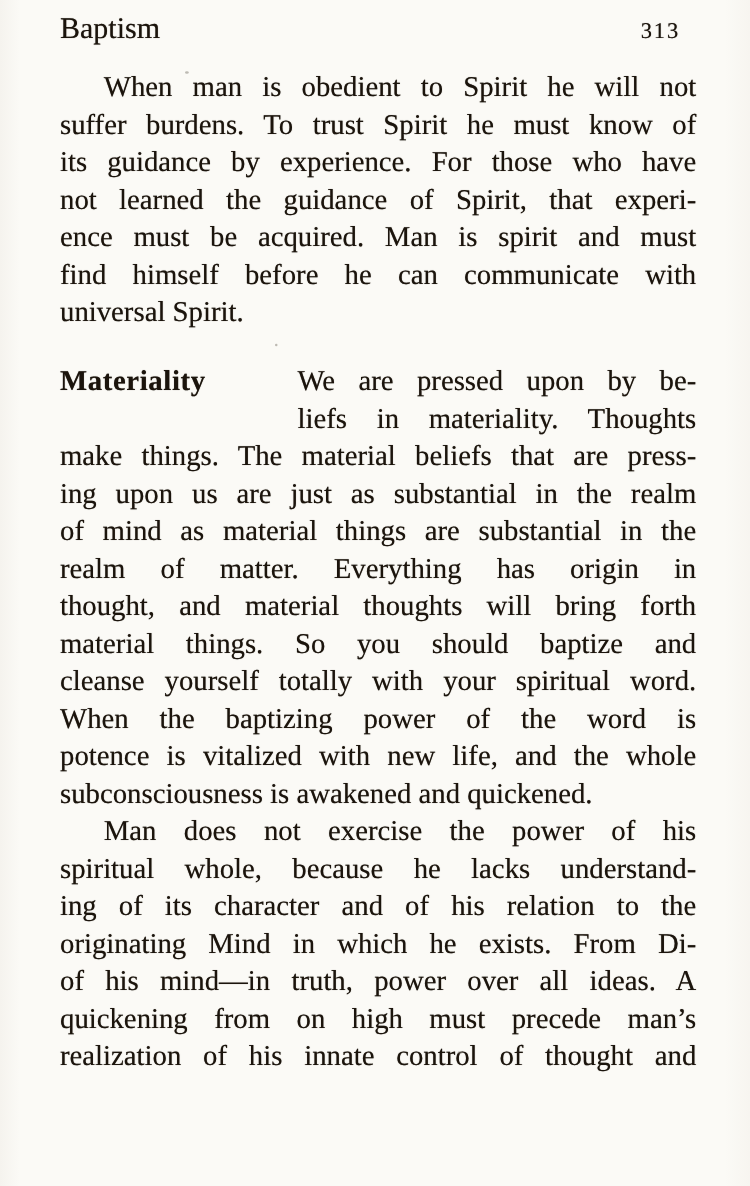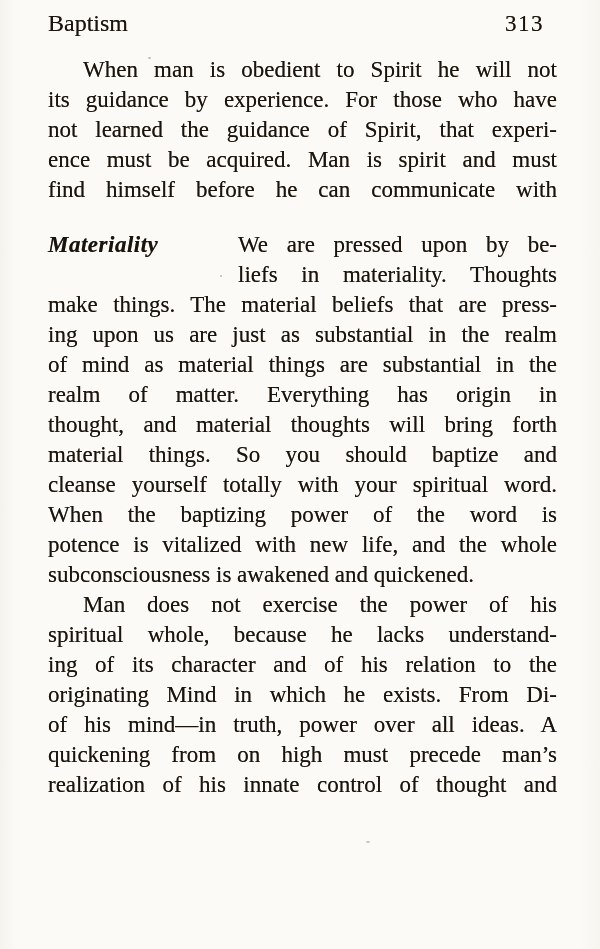--- a/index.html
+++ b/index.html
@@ -29,21 +29,21 @@
     top:8px;
     display:flex;
     justify-content:space-between;
     align-items:baseline;
   }
   .running-title{
     font-size:24px;
     line-height:30px;
   }
   .page-number{
-    font-size:23px;
+    font-size:18px;
     line-height:30px;
     letter-spacing:1.5px;
     padding-right:13px;
   }
   .body-text{
     position:absolute;
     left:48px;
     top:55px;
     width:509px;
     font-size:23px;
@@ -74,21 +74,20 @@
   }
   .section{
     position:relative;
     margin-top:25px;
   }
   .section-heading{
     position:absolute;
     left:0;
     top:0;
     font-weight:bold;
-    font-style:italic;
     font-size:23px;
     line-height:30px;
     letter-spacing:0.5px;
   }
   .ln.hang{
     margin-left:190px;
   }
   .speck{
     position:absolute;
     background:#8a857c;
@@ -106,24 +105,26 @@
 
   <div class="running-header">
     <span class="running-title">Baptism</span>
     <span class="page-number">313</span>
   </div>
 
   <div class="body-text">
 
     <div class="para">
       <div class="ln just first">When man is obedient to Spirit he will not</div>
+      <div class="ln just">suffer burdens. To trust Spirit he must know of</div>
       <div class="ln just">its guidance by experience. For those who have</div>
       <div class="ln just">not learned the guidance of Spirit, that experi-</div>
       <div class="ln just">ence must be acquired. Man is spirit and must</div>
       <div class="ln just">find himself before he can communicate with</div>
+      <div class="ln end">universal Spirit.</div>
     </div>
 
     <div class="section">
       <span class="section-heading">Materiality</span>
       <div class="ln just hang">We are pressed upon by be-</div>
       <div class="ln just hang">liefs in materiality. Thoughts</div>
       <div class="ln just">make things. The material beliefs that are press-</div>
       <div class="ln just">ing upon us are just as substantial in the realm</div>
       <div class="ln just">of mind as material things are substantial in the</div>
       <div class="ln just">realm of matter. Everything has origin in</div>

